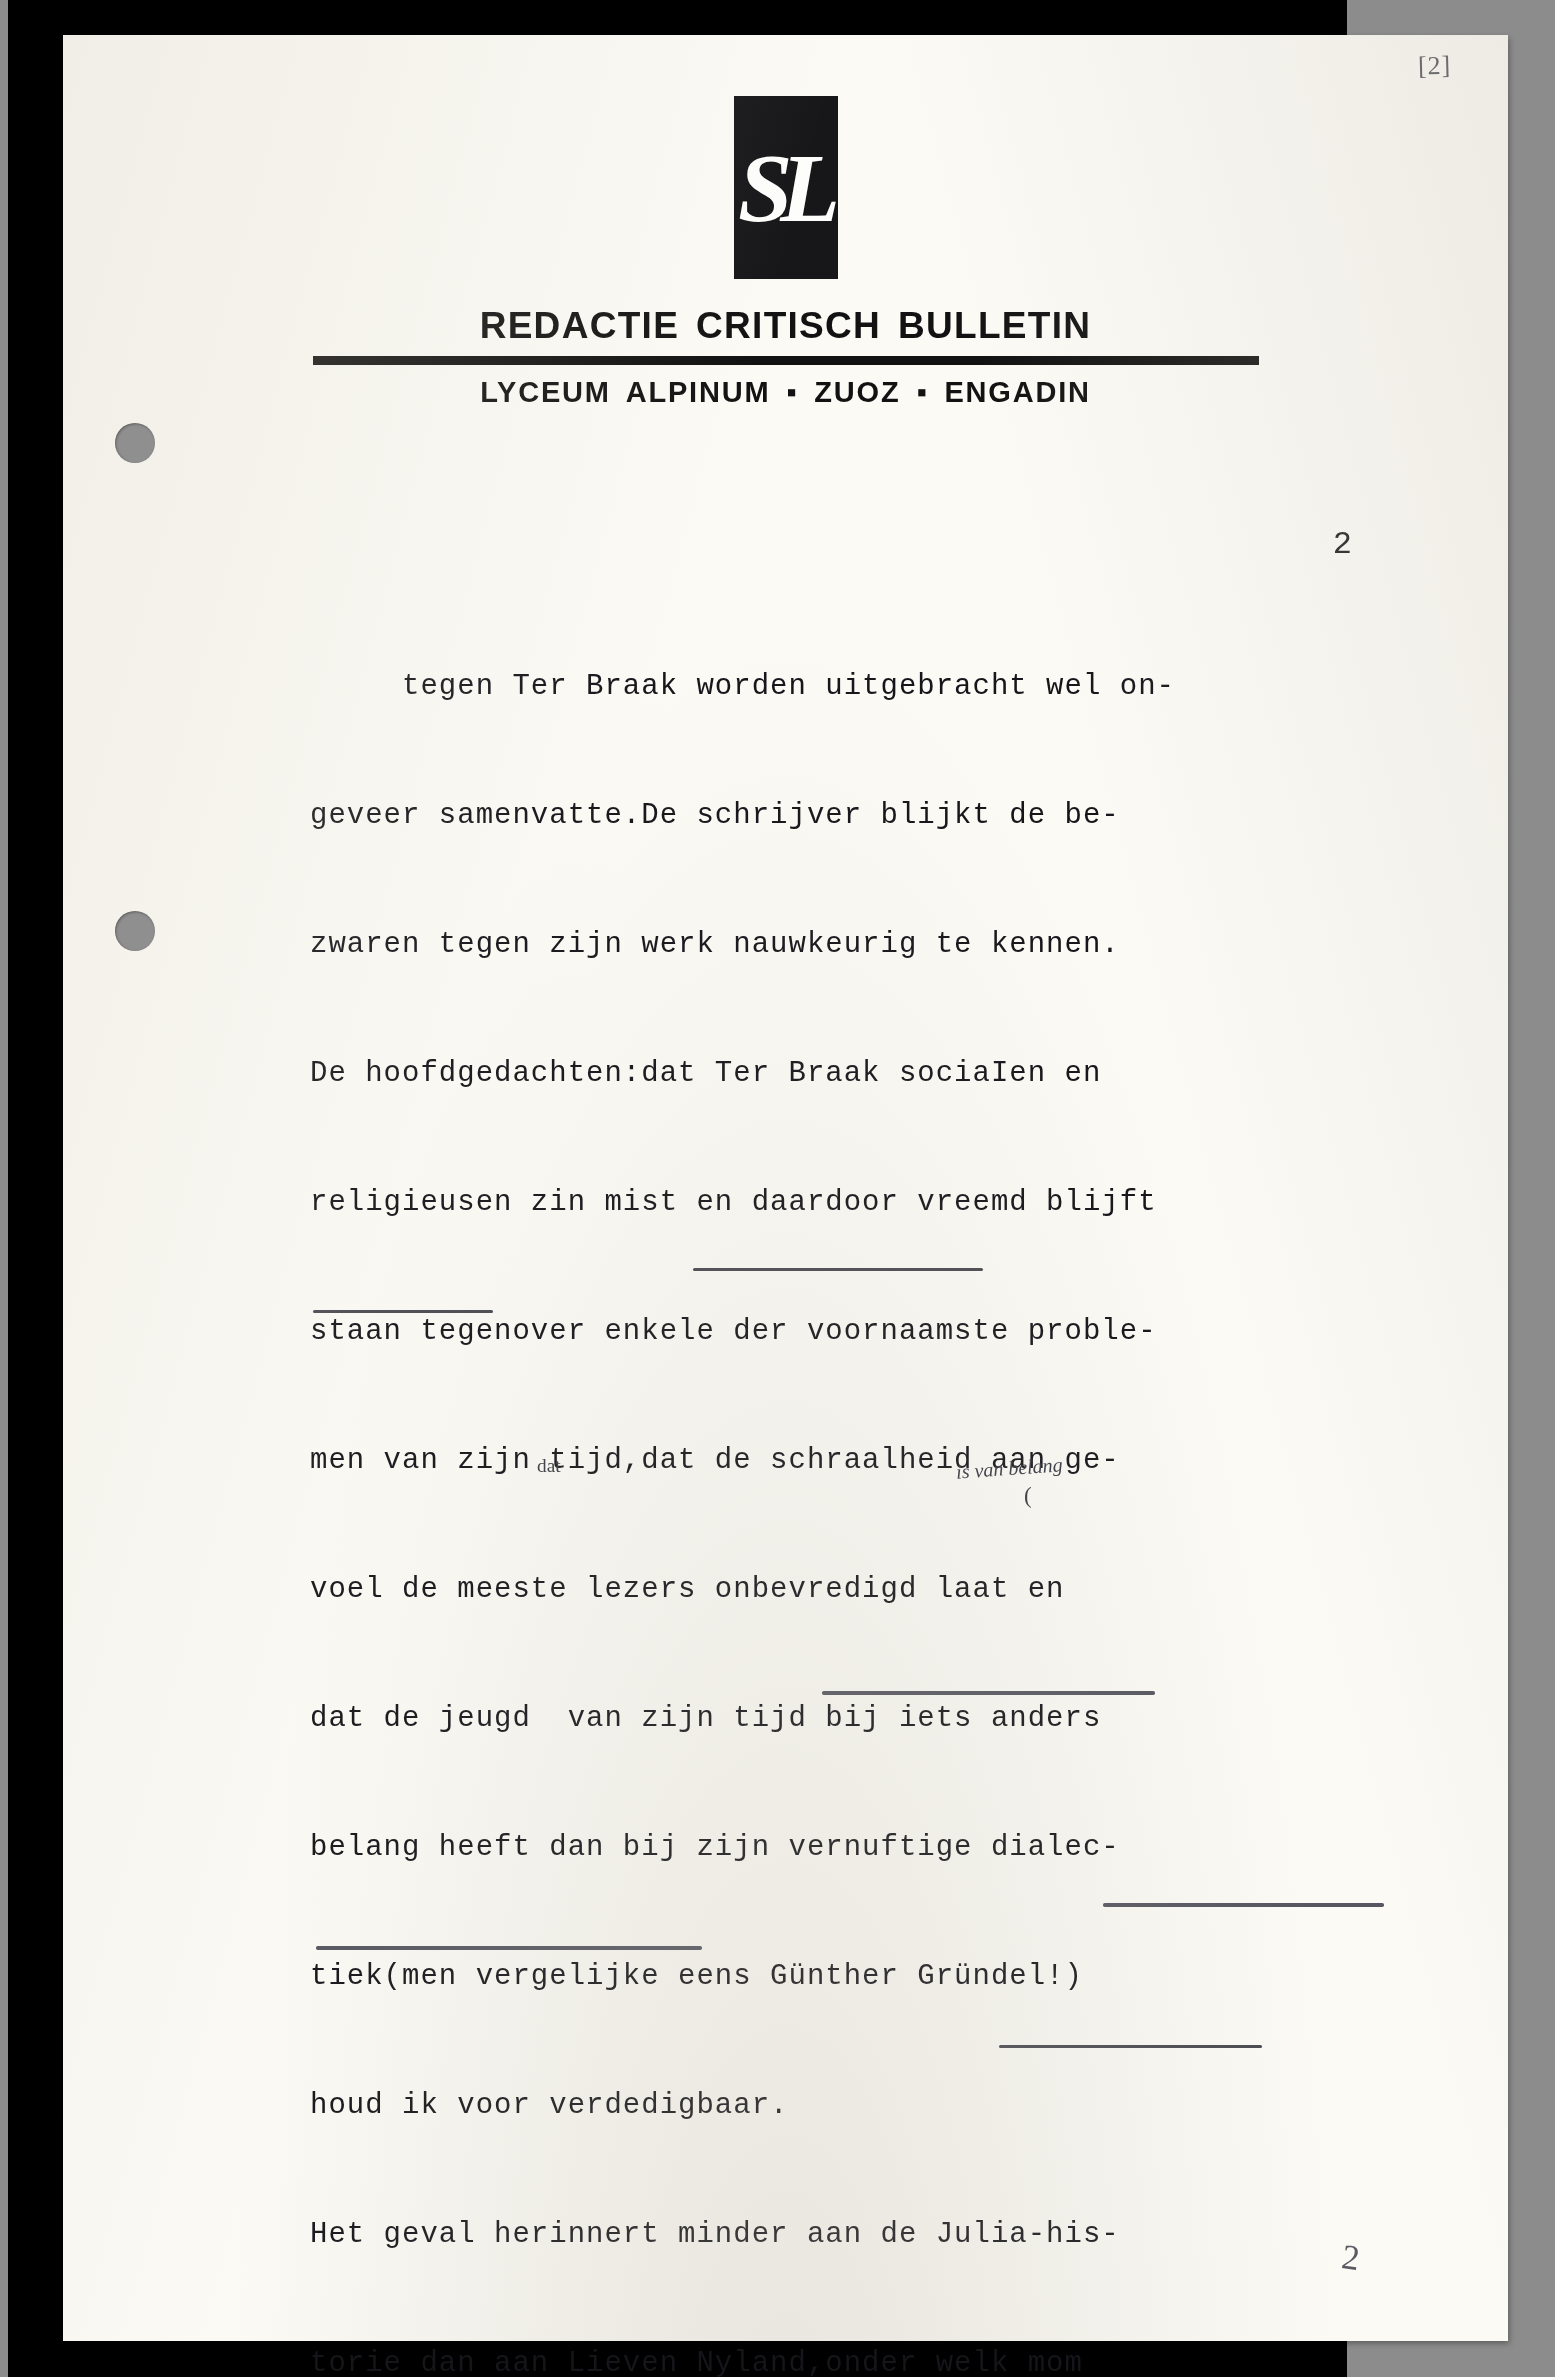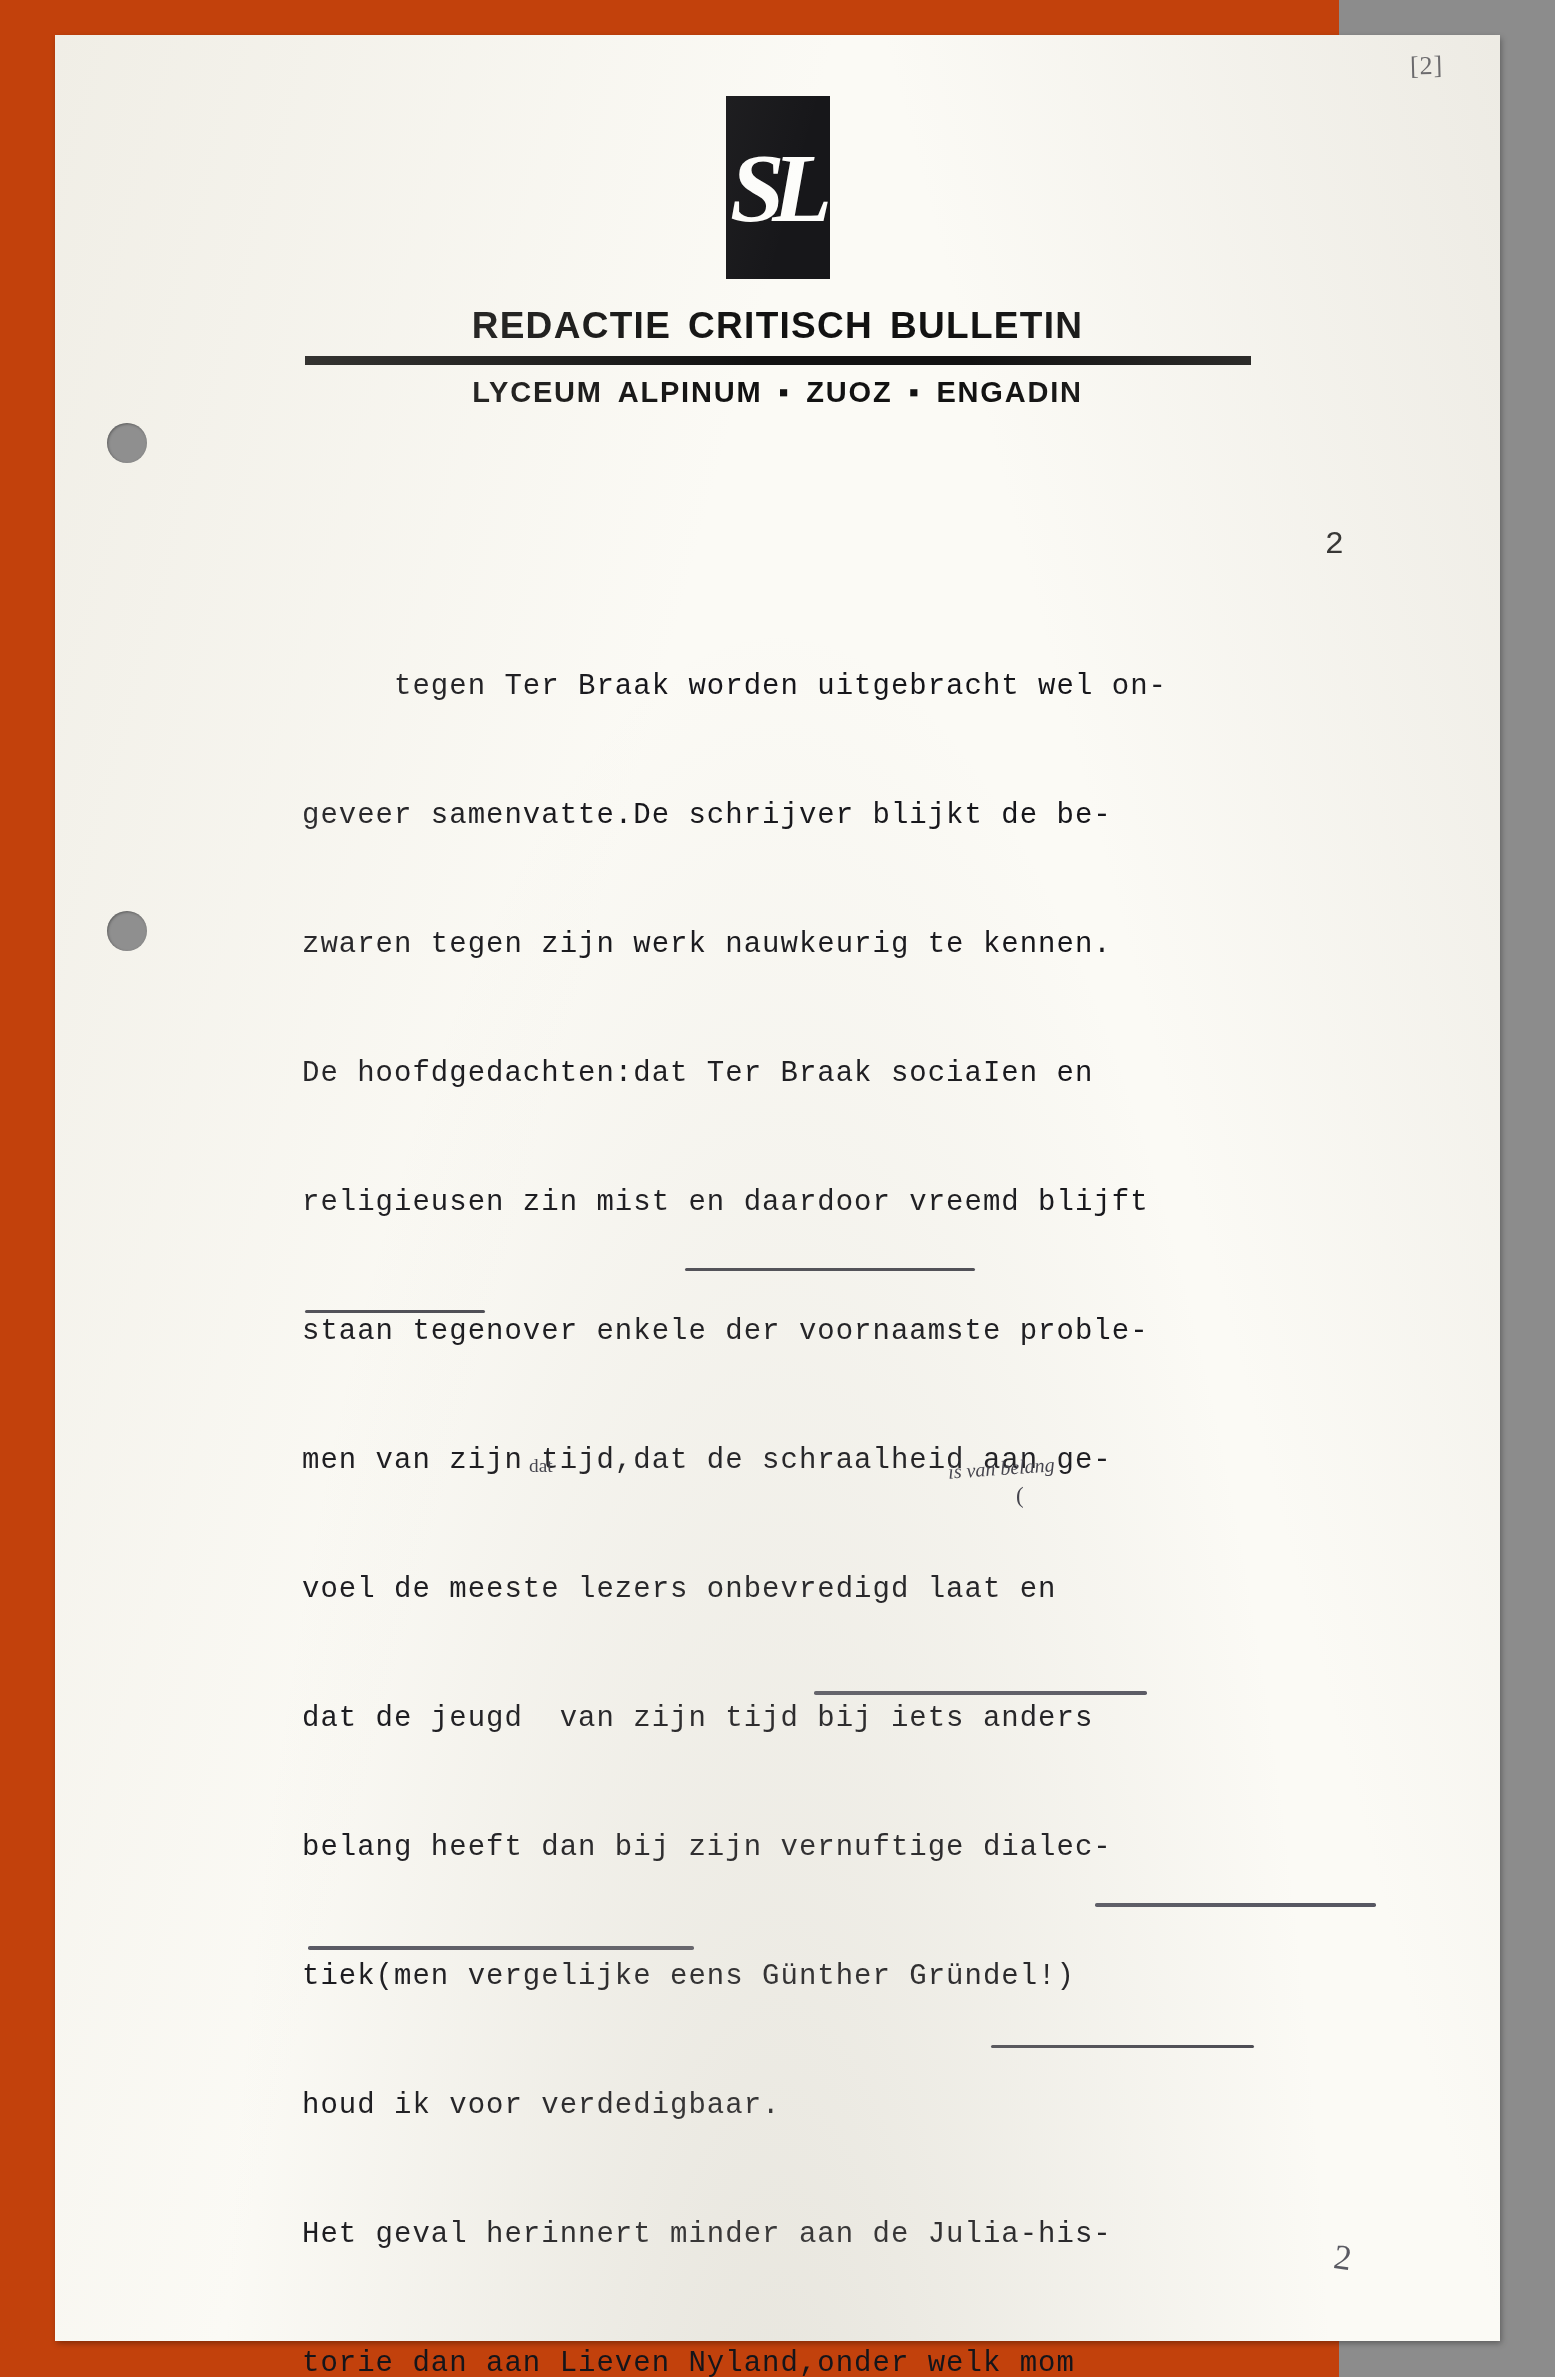--- a/index.html
+++ b/index.html
@@ -8,24 +8,24 @@
     background: #8c8c8c;
   }
   body {
     width: 1555px;
     height: 2377px;
     font-family: "Liberation Sans", sans-serif;
     overflow: hidden;
   }
   .scan {
     position: absolute;
-    left: 0; top: 0;
+    left: 8px; top: 0;
     width: 1339px;
     height: 2377px;
-    background: #c2410c;
+    background: #000000;
   }
   
   .sheet {
     position: absolute;
     left: 55px;
     top: 35px;
     width: 1445px;
     height: 2306px;
     background: #fbfaf5;
     box-shadow: 1.8px 2.6px 6.1px rgba(0,0,0,0.35);

